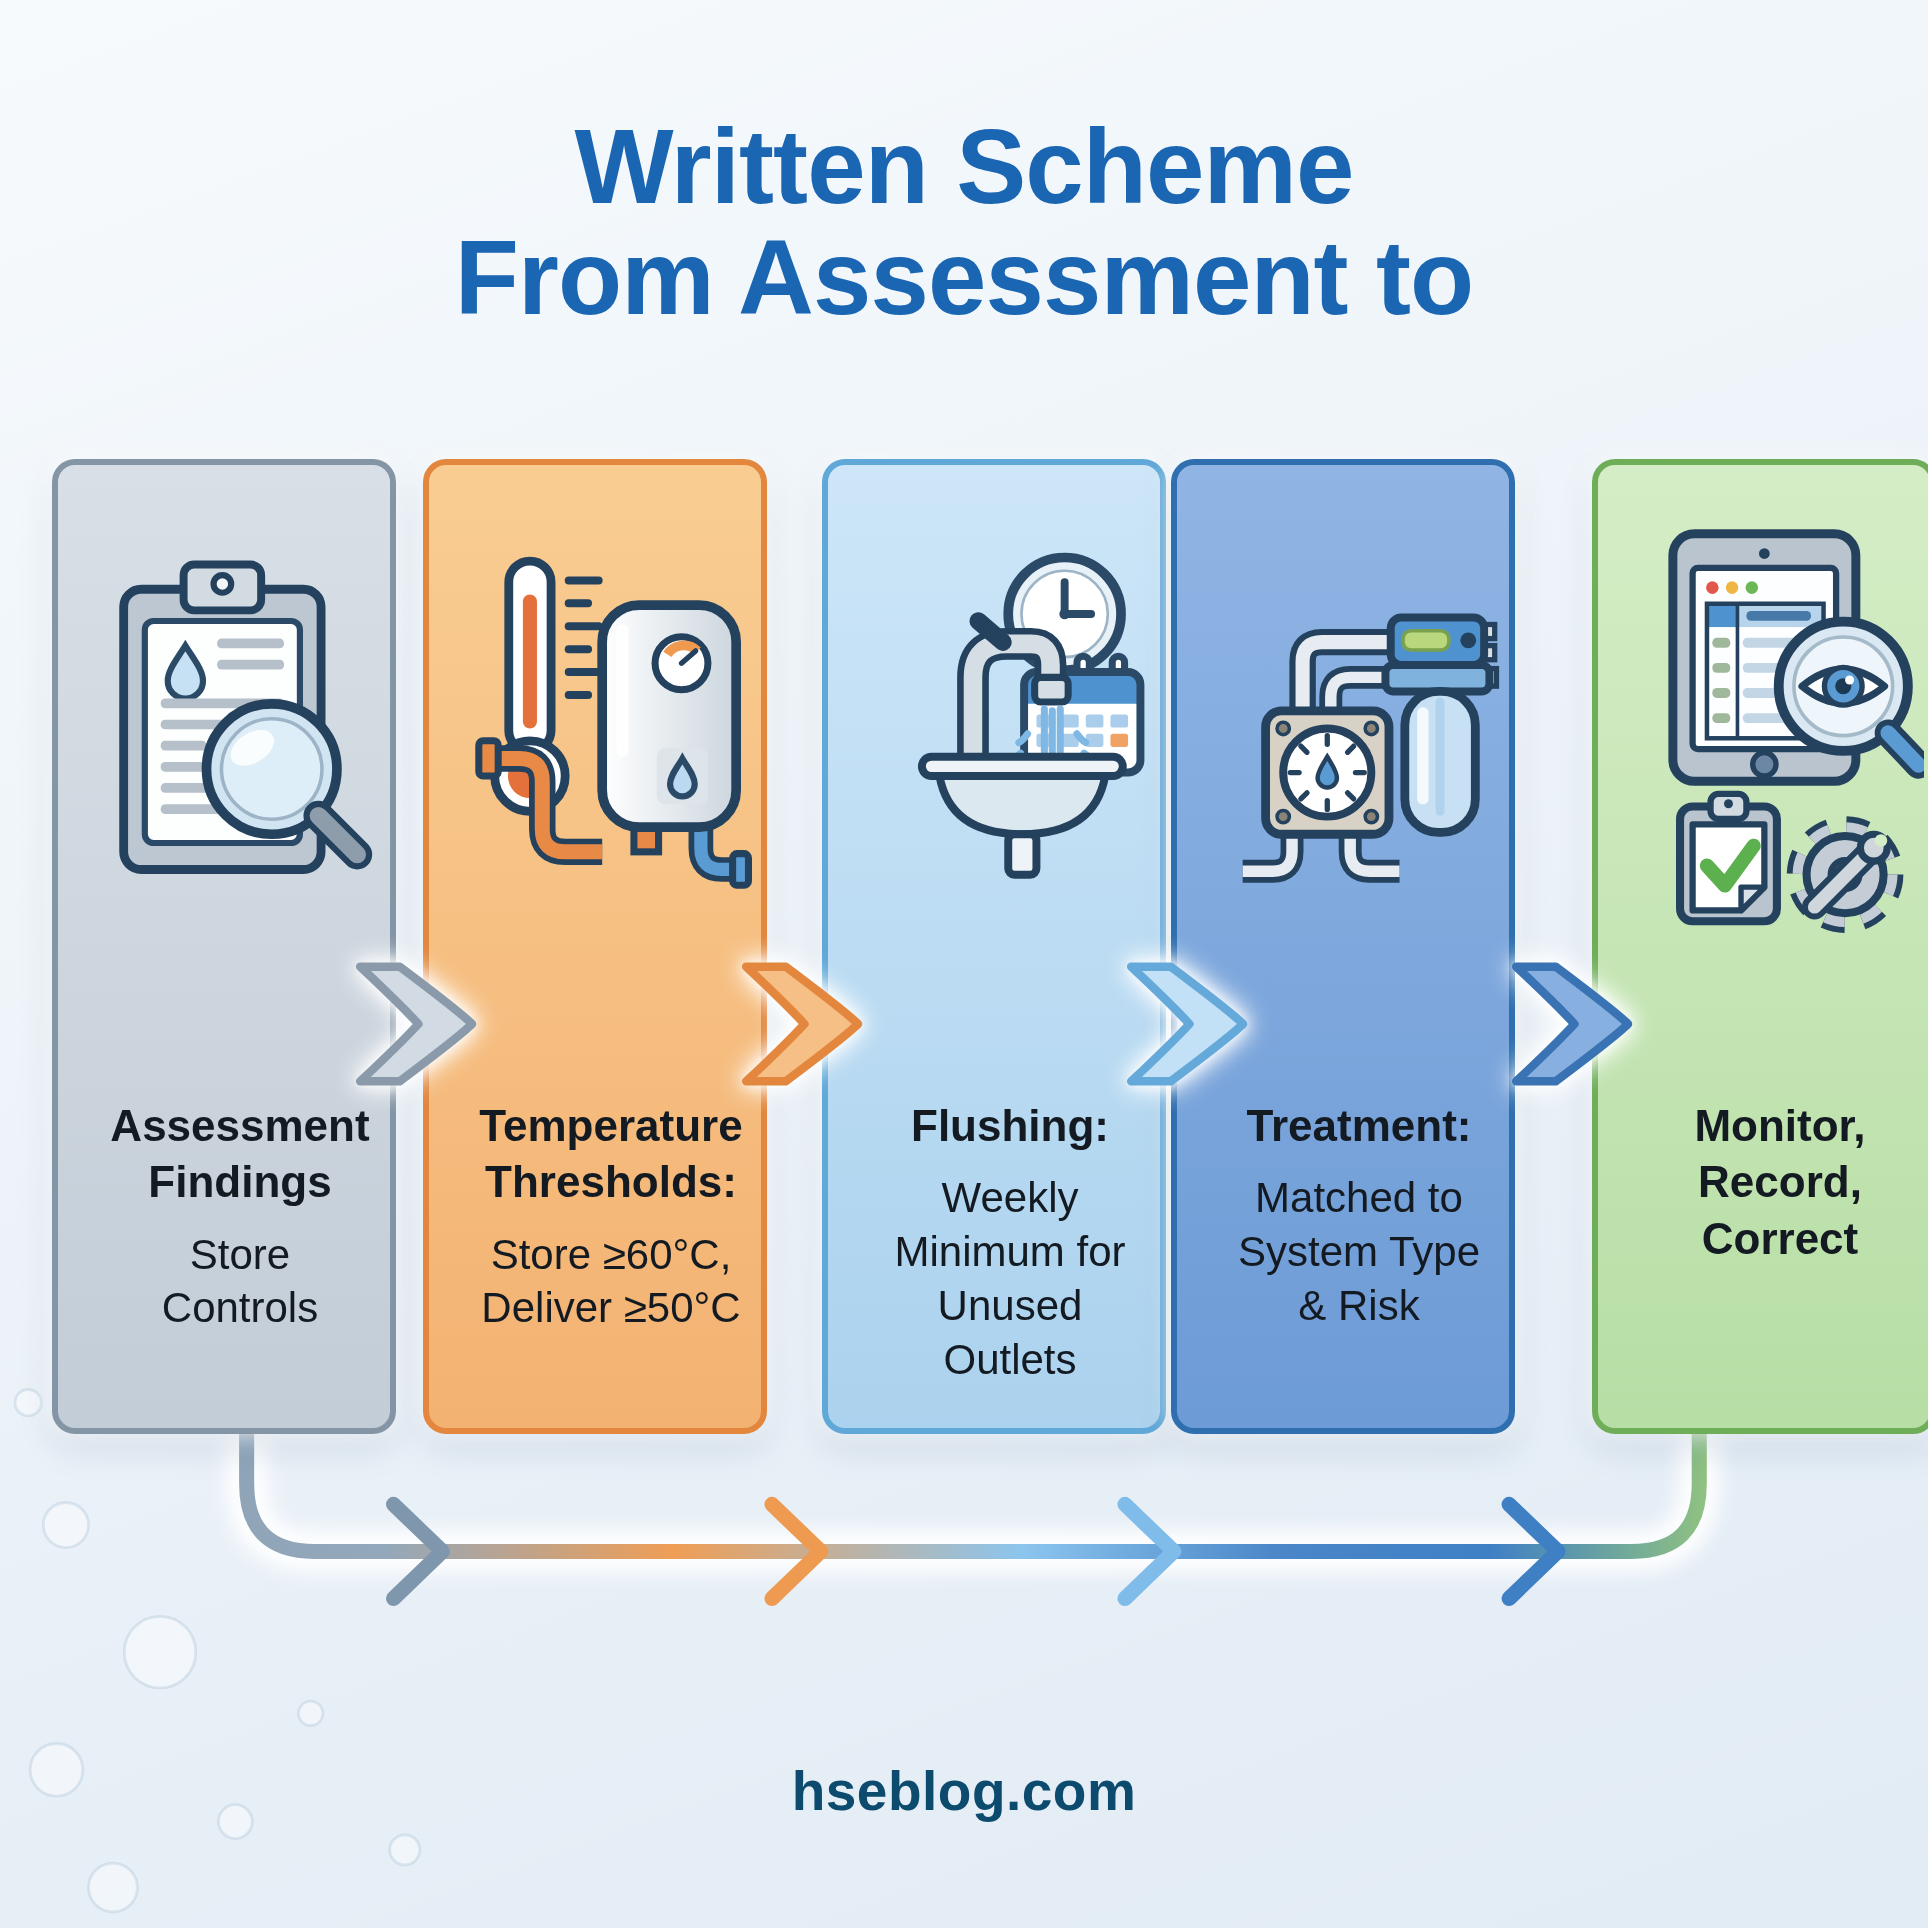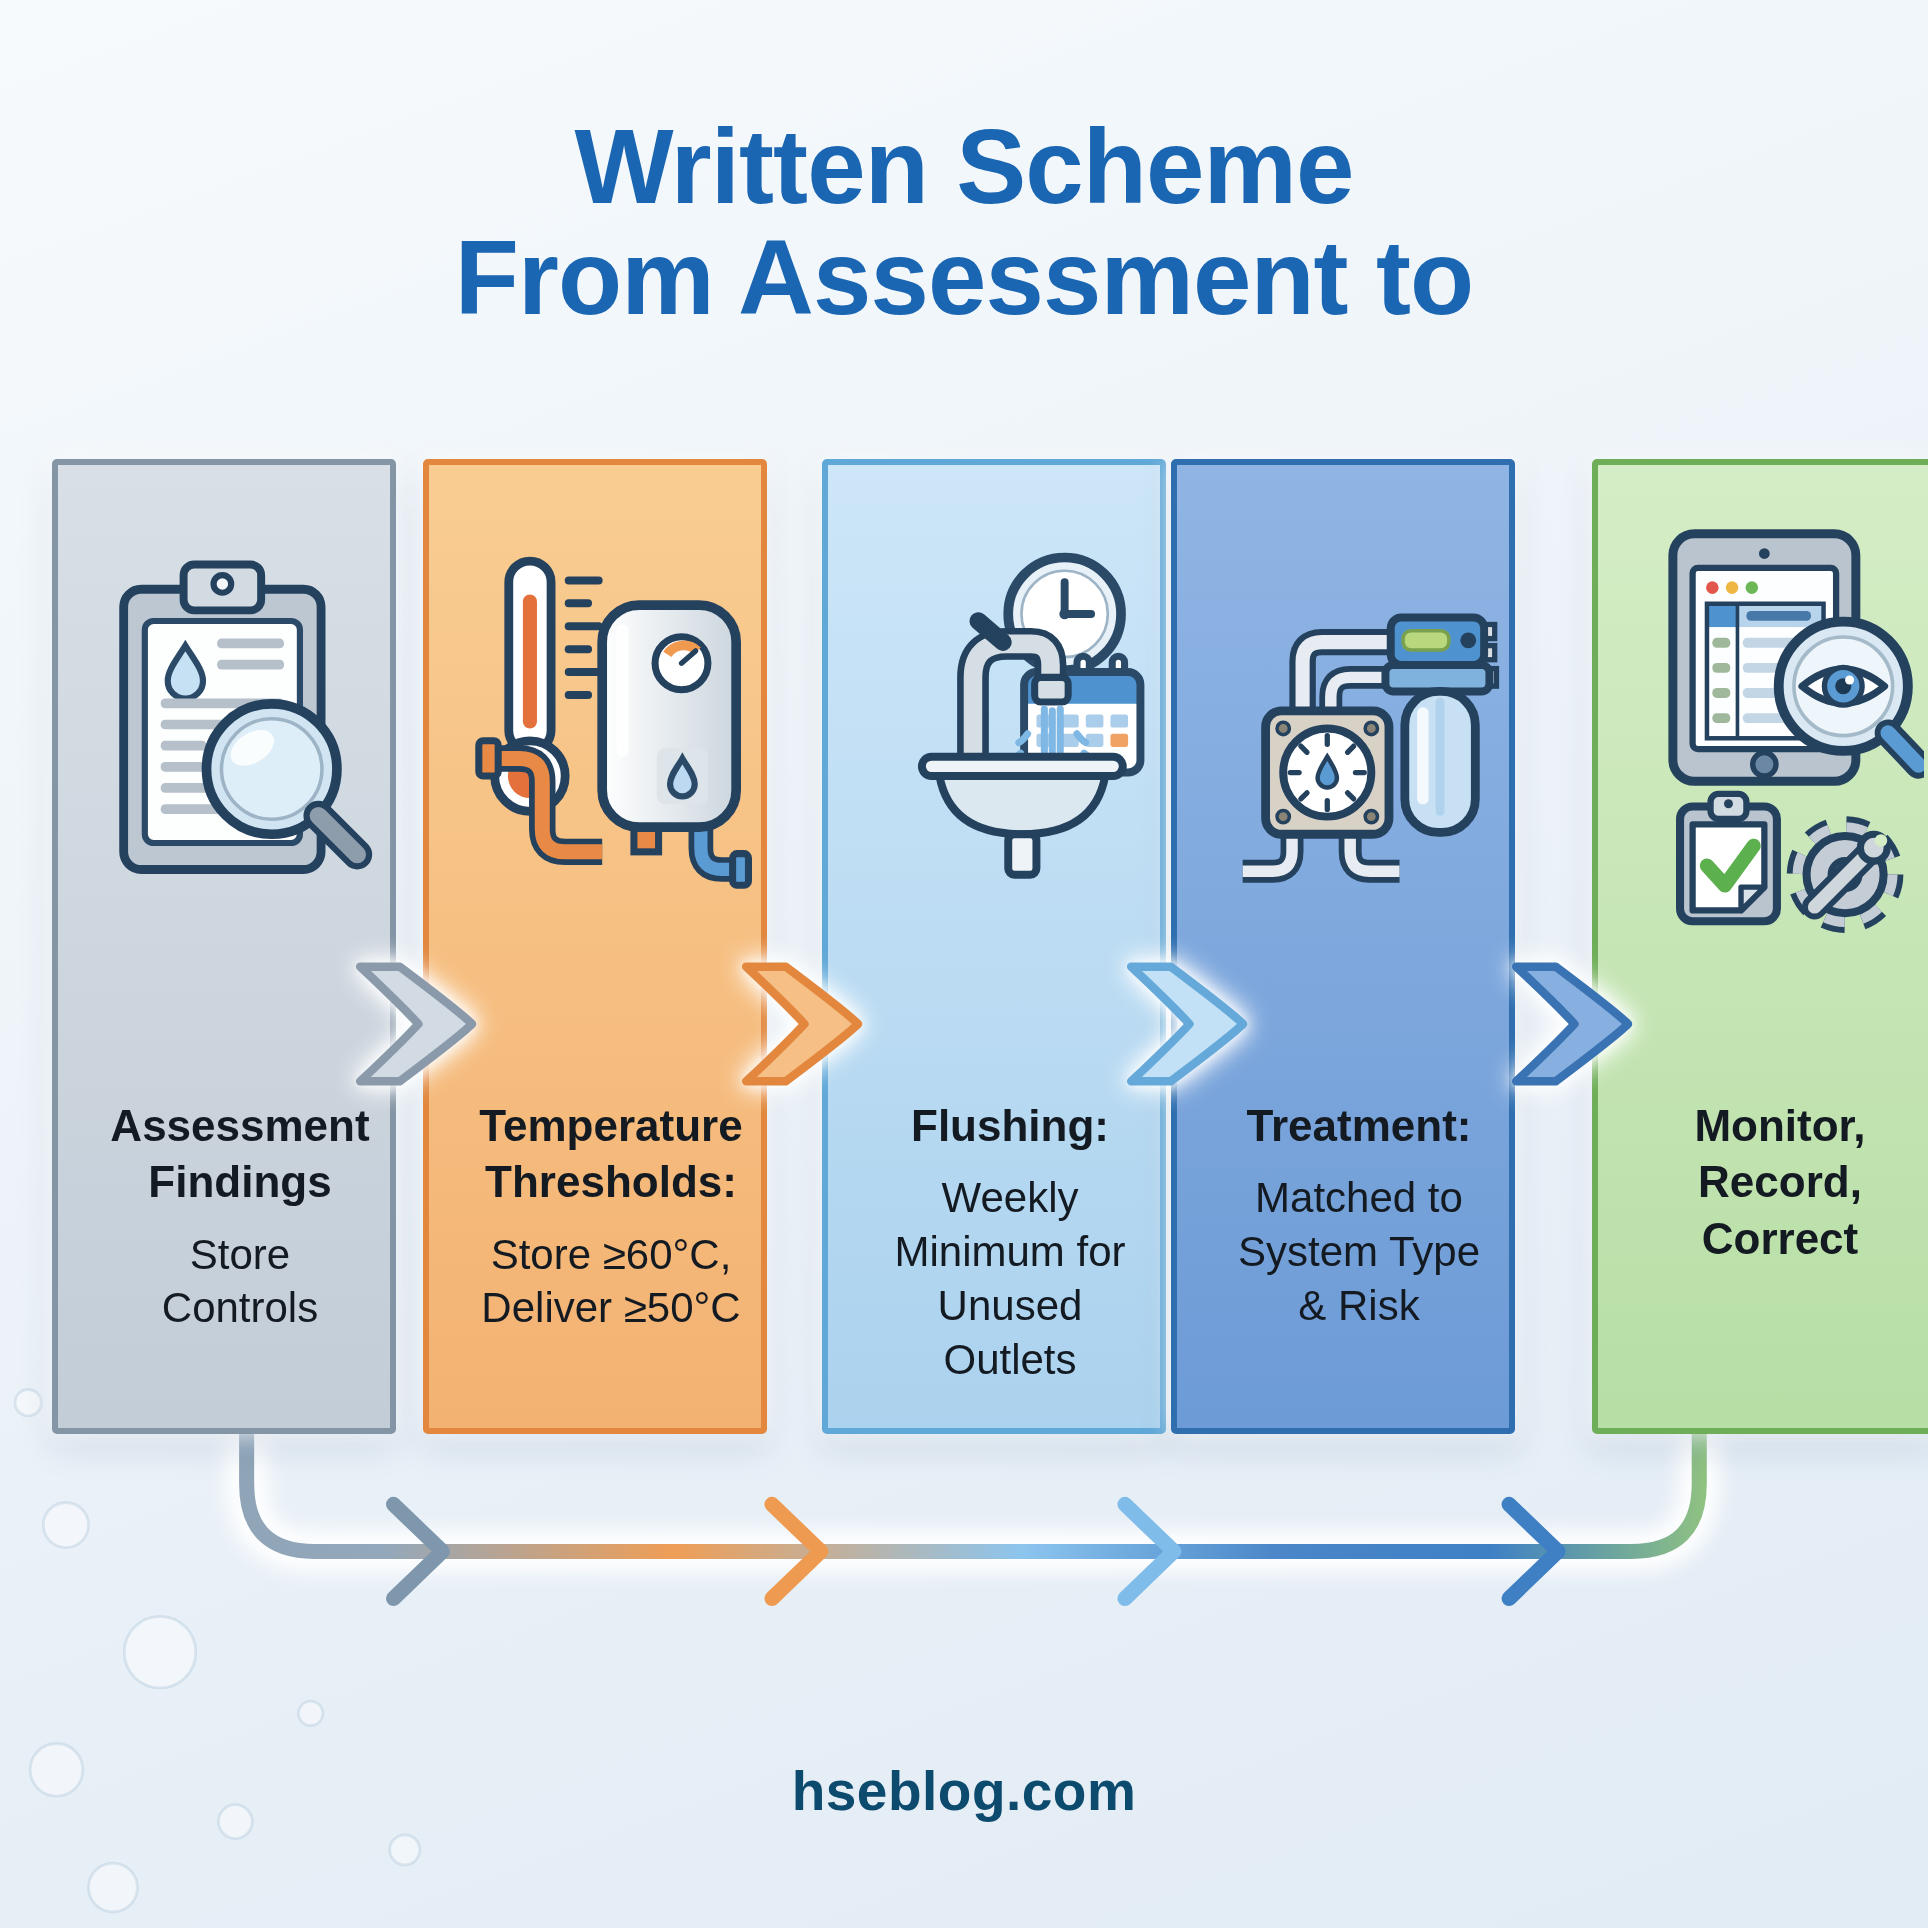--- a/index.html
+++ b/index.html
@@ -8,21 +8,21 @@
     font-family:"Liberation Sans", sans-serif;
     background:linear-gradient(160deg,#f6fafd 0%,#eef4f9 40%,#e6eef6 75%,#e2ecf4 100%);
   }
   .title{
     position:absolute;top:111px;left:0;width:100%;
     text-align:center;font-weight:800;color:#1a66b2;
     font-size:105px;line-height:1.06;letter-spacing:-0.9px;
   }
   .card{
     position:absolute;top:459px;width:344px;height:975px;box-sizing:border-box;
-    border-radius:5px;border:6.6px solid var(--border,#888);
+    border-radius:23px;border:6.6px solid var(--border,#888);
     background:linear-gradient(180deg,var(--fill-top,#ddd),var(--fill-bottom,#ccc));
     box-shadow:0 0 24.5px rgba(255,255,255,.85), 0 15px 32px rgba(100,130,165,.20);
     display:flex;flex-direction:column;align-items:center;padding-left:32px;
   }
   .card-1{left:52px;} .card-2{left:423px;} .card-3{left:822px;} .card-4{left:1171px;} .card-5{left:1592px;}
   .icon-wrap{height:633px;padding-top:73px;box-sizing:border-box;display:flex;align-items:flex-start;justify-content:center;}
   .text-wrap{width:311px;text-align:center;color:#141a21;}
   .heading{font-weight:700;font-size:44px;line-height:1.28;white-space:pre-line;}
   .body{font-weight:400;font-size:42px;line-height:1.28;white-space:pre-line;margin-top:17px;}
   .gap-arrow{position:absolute;top:944px;width:141px;height:160px;filter:drop-shadow(0 0 13px rgba(255,255,255,.95)) drop-shadow(0 0 5.6px rgba(255,255,255,.9));}

